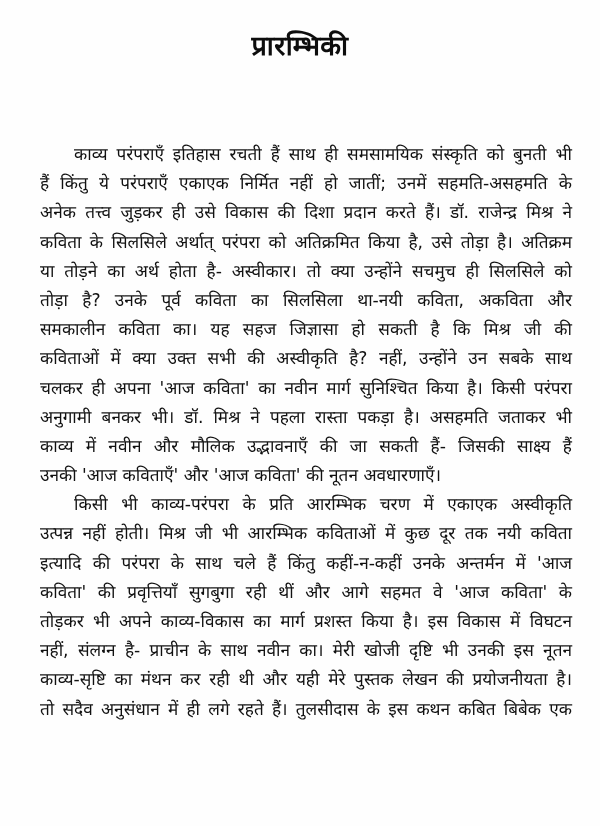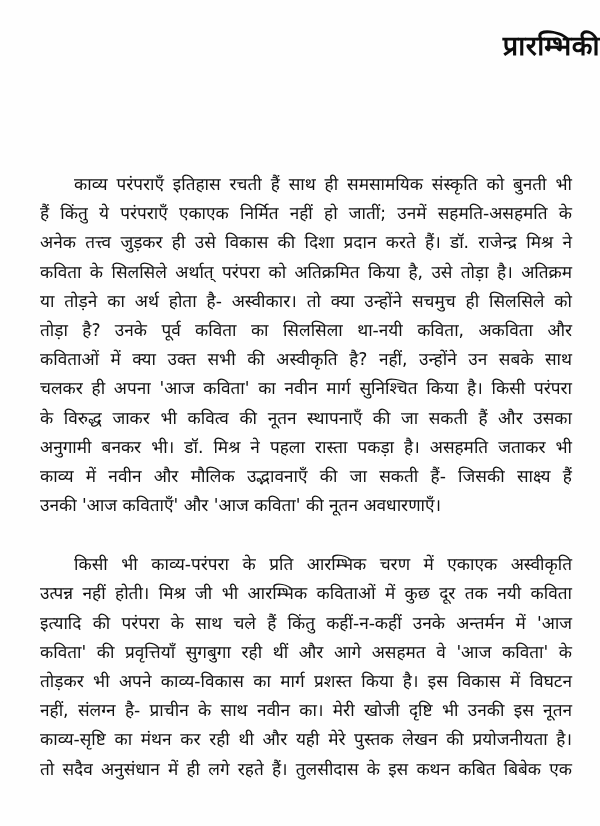--- a/index.html
+++ b/index.html
@@ -3,57 +3,57 @@
 <meta charset="utf-8">
 <style>
   html, body { margin: 0; padding: 0; background: #ffffff; }
   body {
     width: 600px; height: 826px; overflow: hidden; position: relative;
     font-family: "DejaVu Sans", "Liberation Sans", sans-serif;
     color: #111111;
   }
   .page { position: absolute; left: 0; top: 0; width: 600px; height: 826px; background: #fefefe; }
   .title {
-    position: absolute; left: 0; top: 26px; width: 600px; text-align: right;
+    position: absolute; left: 0; top: 26px; width: 600px; text-align: center;
     font-size: 27px; font-weight: bold; letter-spacing: 0.5px; color: #0d0d0d;
   }
   .body-text { position: absolute; left: 40px; top: 140px; width: 532px; }
   .line {
     height: 29.2px; line-height: 29.2px; font-size: 17.2px;
     white-space: nowrap; text-align: justify; text-align-last: justify;
     overflow: visible;
   }
-  .line.indent { padding-left: 34px; margin-top: 30px; }
+  .line.indent { padding-left: 34px; }
   .line.last { text-align-last: left; }
   .bold { font-weight: normal; }
 </style>
 </head>
 <body>
 
 <div class="page">
   <div class="title">प्रारम्भिकी</div>
 
   <div class="body-text">
 
     <div class="line indent">काव्य परंपराएँ इतिहास रचती हैं साथ ही समसामयिक संस्कृति को बुनती भी</div>
     <div class="line">हैं किंतु ये परंपराएँ एकाएक निर्मित नहीं हो जातीं; उनमें सहमति-असहमति के</div>
     <div class="line">अनेक तत्त्व जुड़कर ही उसे विकास की दिशा प्रदान करते हैं। डॉ. राजेन्द्र मिश्र ने</div>
     <div class="line">कविता के सिलसिले अर्थात् परंपरा को अतिक्रमित किया है, उसे तोड़ा है। अतिक्रम</div>
     <div class="line">या तोड़ने का अर्थ होता है- अस्वीकार। तो क्या उन्होंने सचमुच ही सिलसिले को</div>
     <div class="line">तोड़ा है? उनके पूर्व कविता का सिलसिला था-नयी कविता, अकविता और</div>
+    <div class="line">समकालीन कविता का। यह सहज जिज्ञासा हो सकती है कि मिश्र जी की</div>
     <div class="line">कविताओं में क्या उक्त सभी की अस्वीकृति है? नहीं, उन्होंने उन सबके साथ</div>
     <div class="line">चलकर ही अपना 'आज कविता' का नवीन मार्ग सुनिश्चित किया है। किसी परंपरा</div>
-    <div class="line">के विरुद्ध जाकर भी कवित्व की नूतन स्थापनाएँ की जा सकती हैं और उसका</div>
     <div class="line">अनुगामी बनकर भी। डॉ. मिश्र ने पहला रास्ता पकड़ा है। असहमति जताकर भी</div>
     <div class="line">काव्य में नवीन और मौलिक उद्भावनाएँ की जा सकती हैं- जिसकी साक्ष्य हैं</div>
     <div class="line last">उनकी 'आज कविताएँ' और 'आज कविता' की नूतन अवधारणाएँ।</div>
 
     <div class="line indent">किसी भी काव्य-परंपरा के प्रति आरम्भिक चरण में एकाएक अस्वीकृति</div>
     <div class="line">उत्पन्न नहीं होती। मिश्र जी भी आरम्भिक कविताओं में कुछ दूर तक नयी कविता</div>
     <div class="line">इत्यादि की परंपरा के साथ चले हैं किंतु कहीं-न-कहीं उनके अन्तर्मन में 'आज</div>
-    <div class="line">कविता' की प्रवृत्तियाँ सुगबुगा रही थीं और आगे असहमत वे 'आज कविता' के</div>
+    <div class="line">कविता' की प्रवृत्तियाँ सुगबुगा रही थीं और आगे सहमत वे 'आज कविता' के</div>
     <div class="line">तोड़कर भी अपने काव्य-विकास का मार्ग प्रशस्त किया है। इस विकास में विघटन</div>
     <div class="line">नहीं, संलग्न है- प्राचीन के साथ नवीन का। मेरी खोजी दृष्टि भी उनकी इस नूतन</div>
     <div class="line">काव्य-सृष्टि का मंथन कर रही थी और यही मेरे पुस्तक लेखन की प्रयोजनीयता है।</div>
 
     <div class="line"><span>तो सदैव अनुसंधान में ही लगे रहते हैं। तुलसीदास के इस कथन </span><span class="bold">कबित बिबेक एक</span></div>
   </div>
 </div>
 
 </body></html>

